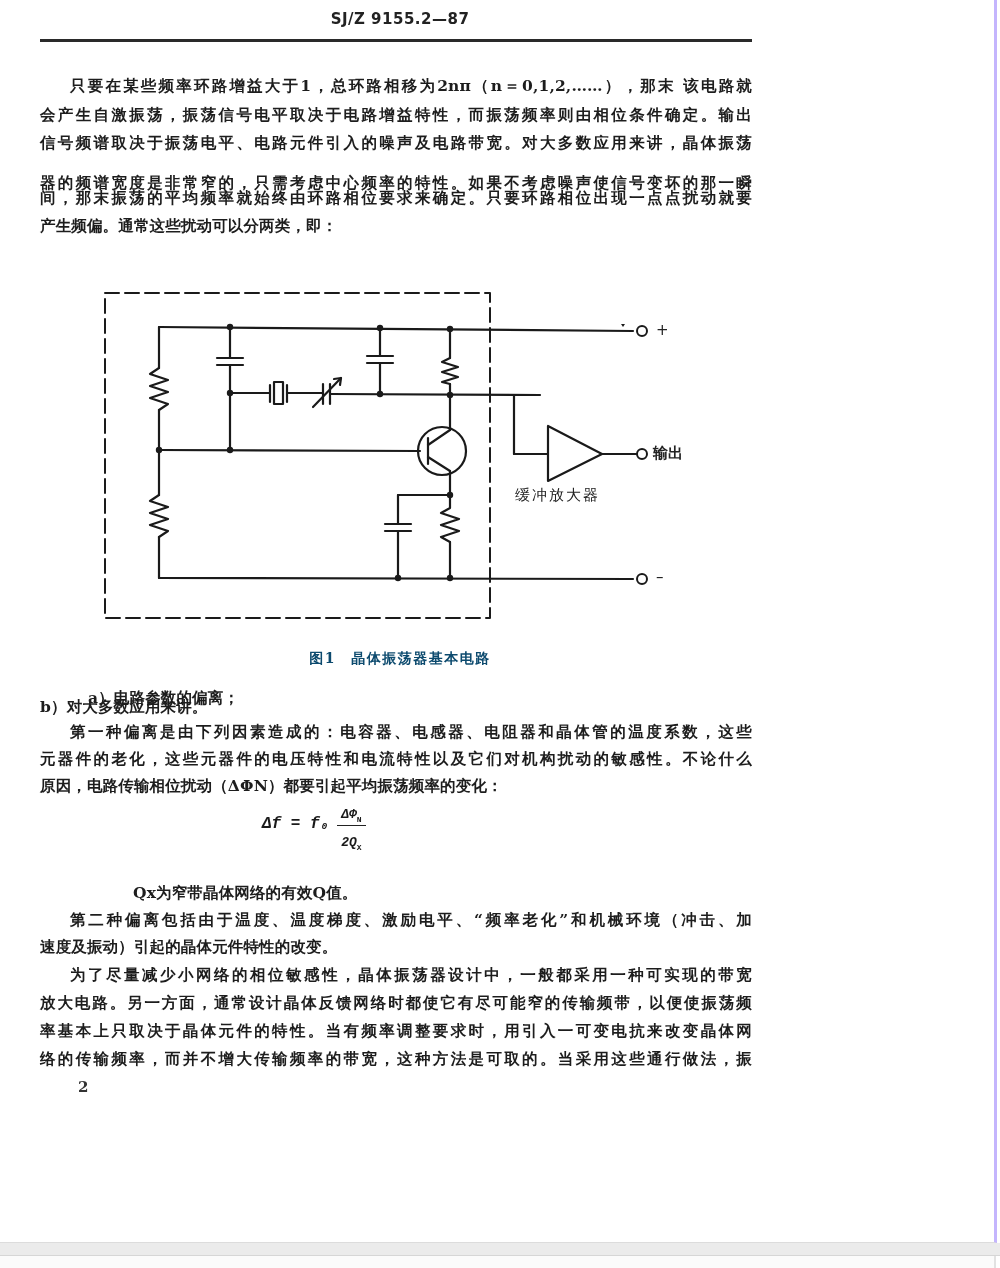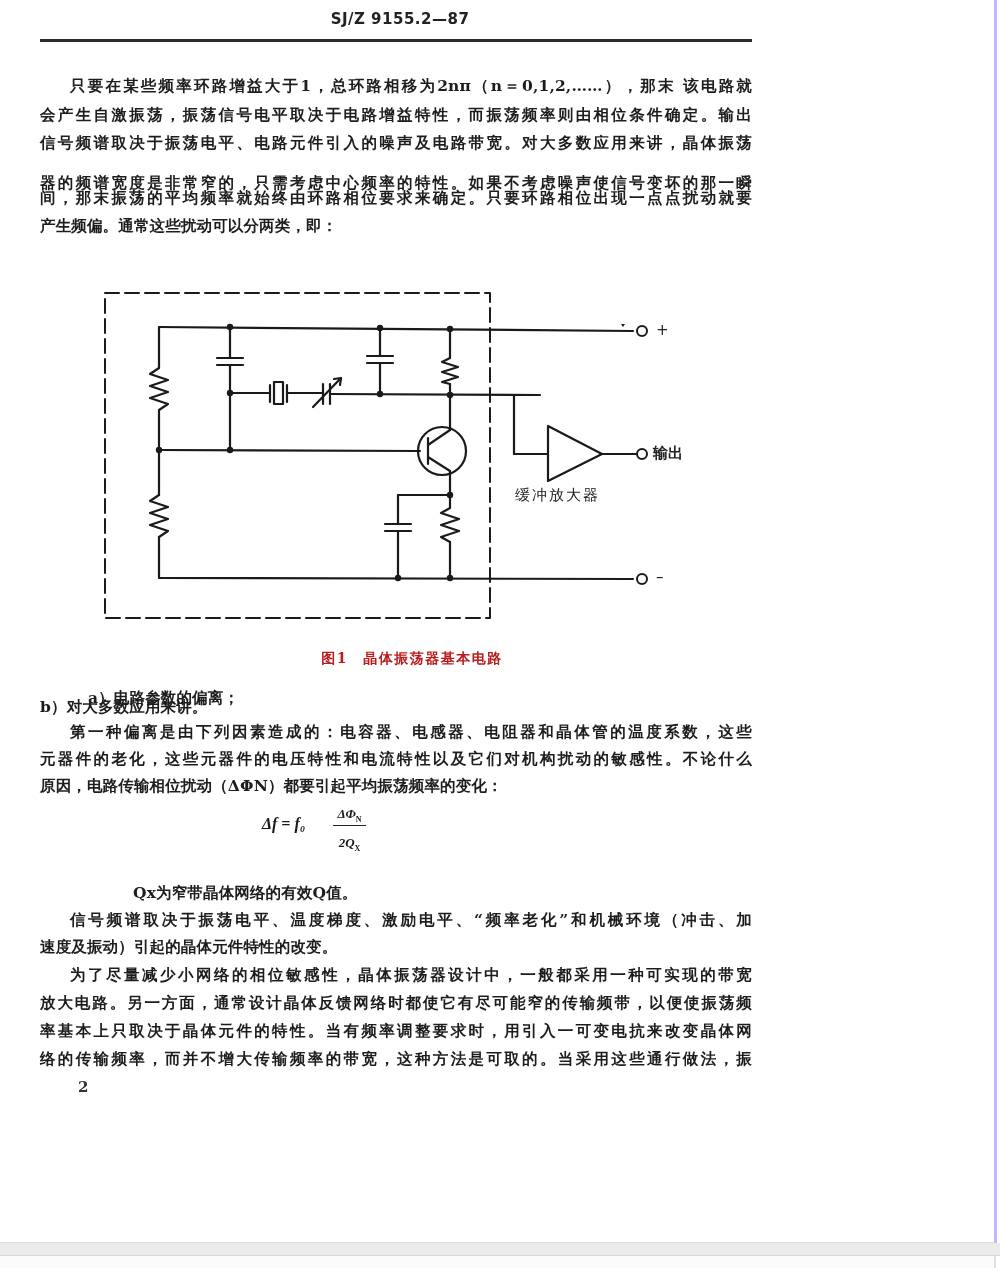--- a/index.html
+++ b/index.html
@@ -36,27 +36,27 @@
     .line {
       position: absolute; left: 40px; width: 712px;
       font-size: 15.5px; line-height: 20px; white-space: nowrap;
       font-weight: bold; color: #1d1d1d;
       letter-spacing: 0.15px;
     }
     .indent { left: 70px; }
     .indent2 { left: 133px; }
     .justify { text-align-last: justify; text-align: justify; }
     .caption {
-      position: absolute; top: 650px; left: 12px; width: 800px; text-align: center;
-      font-size: 14px; font-weight: bold; letter-spacing: 1.5px; color: #b91c1c;
+      position: absolute; top: 650px; left: 0; width: 800px; text-align: center;
+      font-size: 14px; font-weight: bold; letter-spacing: 1.5px; color: #0c4a6e;
     }
     .formula {
       position: absolute; left: 262px; top: 804px; height: 40px;
-      font-family: Liberation Serif, serif; font-weight: bold; font-size: 16px;
-      display: flex; align-items: center; color: #1a1a1a; gap: 20px;
+      font-family: Liberation Mono, monospace; font-weight: bold; font-size: 16px;
+      display: flex; align-items: center; color: #1a1a1a;
     }
     .formula .lhs { font-style: italic; margin-right: 4px; }
     .formula .frac { display: inline-flex; flex-direction: column; align-items: center; margin-left: 4px; }
     .formula .num { font-size: 13px; font-style: italic; border-bottom: 1.5px solid #222; padding: 0 4px 1px 4px; margin-top: 10px; }
     .formula .den { font-size: 13px; font-style: italic; padding-top: 9px; }
     .formula sub { font-size: 8px; font-style: normal; }
     .page-num {
       position: absolute; left: 78px; top: 1078px; font-size: 15px; font-weight: bold; color: #333;
     }
     .circuit { position: absolute; left: 90px; top: 280px; width: 620px; height: 345px; }
@@ -183,21 +183,21 @@
   <div class="formula">
     <span class="lhs">Δf = f₀</span>
     <span class="frac">
       <span class="num"><span>ΔΦ</span><sub>N</sub></span>
       <span class="den"><span>2Q</span><sub>X</sub></span>
     </span>
   </div>
 
   <div class="line indent2" style="top:883px;">Qx为窄带晶体网络的有效Q值。</div>
 
-  <div class="line indent justify" style="top:910px; width:682px;">信号频谱取决于振荡电平、温度梯度、激励电平、“频率老化”和机械环境（冲击、加</div>
+  <div class="line indent justify" style="top:910px; width:682px;">第二种偏离包括由于温度、温度梯度、激励电平、“频率老化”和机械环境（冲击、加</div>
   <div class="line" style="top:937px;">速度及振动）引起的晶体元件特性的改变。</div>
 
   <div class="line indent justify" style="top:965px; width:682px;">为了尽量减少小网络的相位敏感性，晶体振荡器设计中，一般都采用一种可实现的带宽</div>
   <div class="line justify" style="top:993px;">放大电路。另一方面，通常设计晶体反馈网络时都使它有尽可能窄的传输频带，以便使振荡频</div>
   <div class="line justify" style="top:1021px;">率基本上只取决于晶体元件的特性。当有频率调整要求时，用引入一可变电抗来改变晶体网</div>
   <div class="line justify" style="top:1049px;">络的传输频率，而并不增大传输频率的带宽，这种方法是可取的。当采用这些通行做法，振</div>
 
   <div class="page-num">2</div>
 </div>
 

